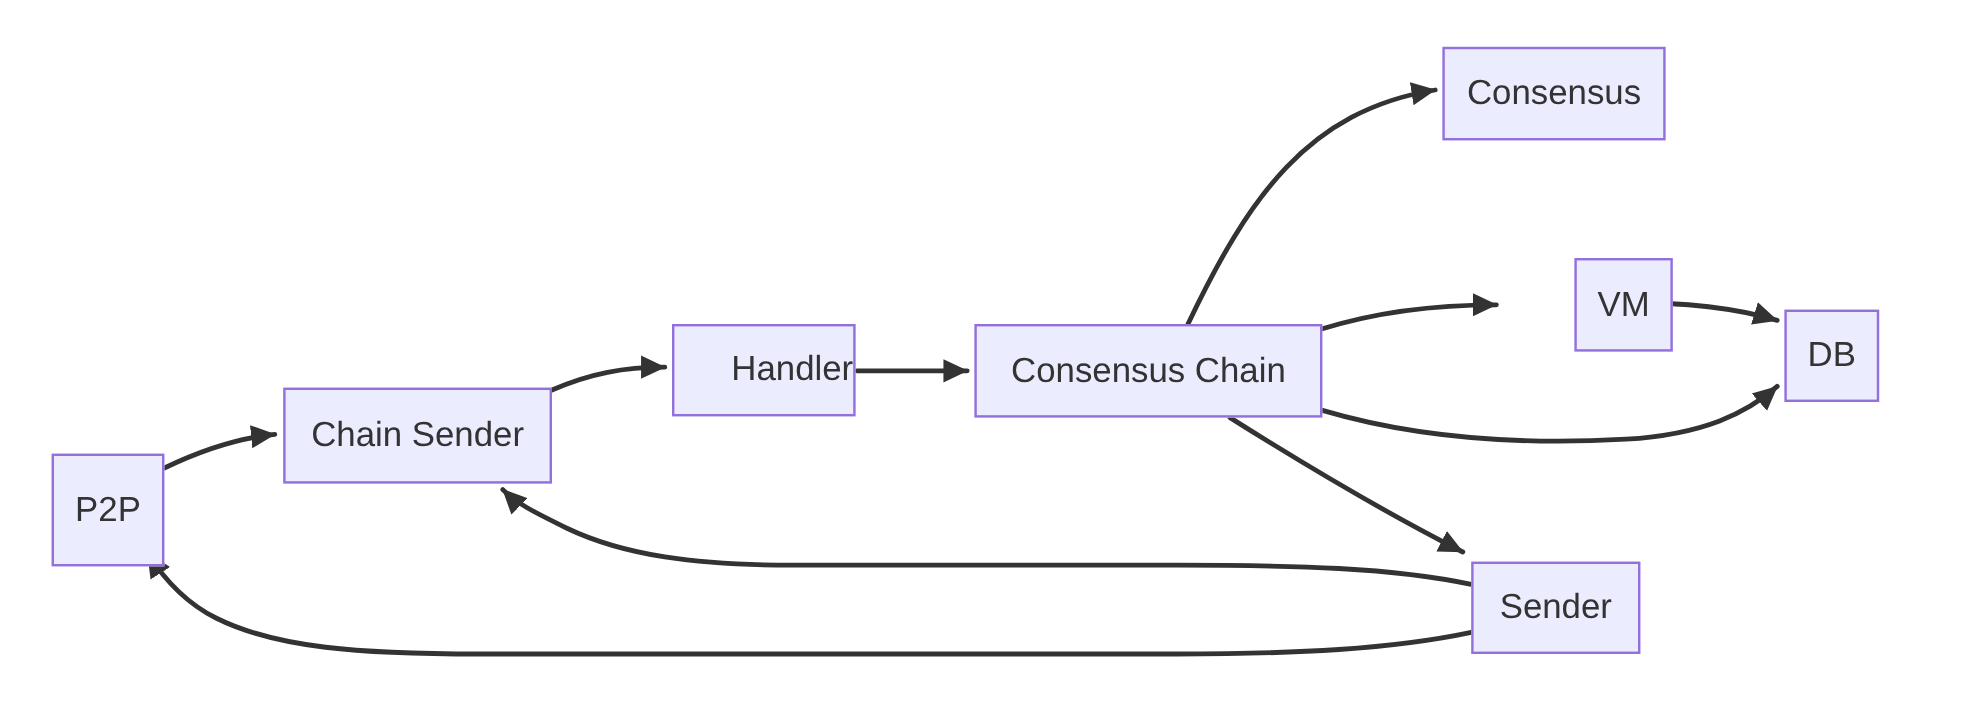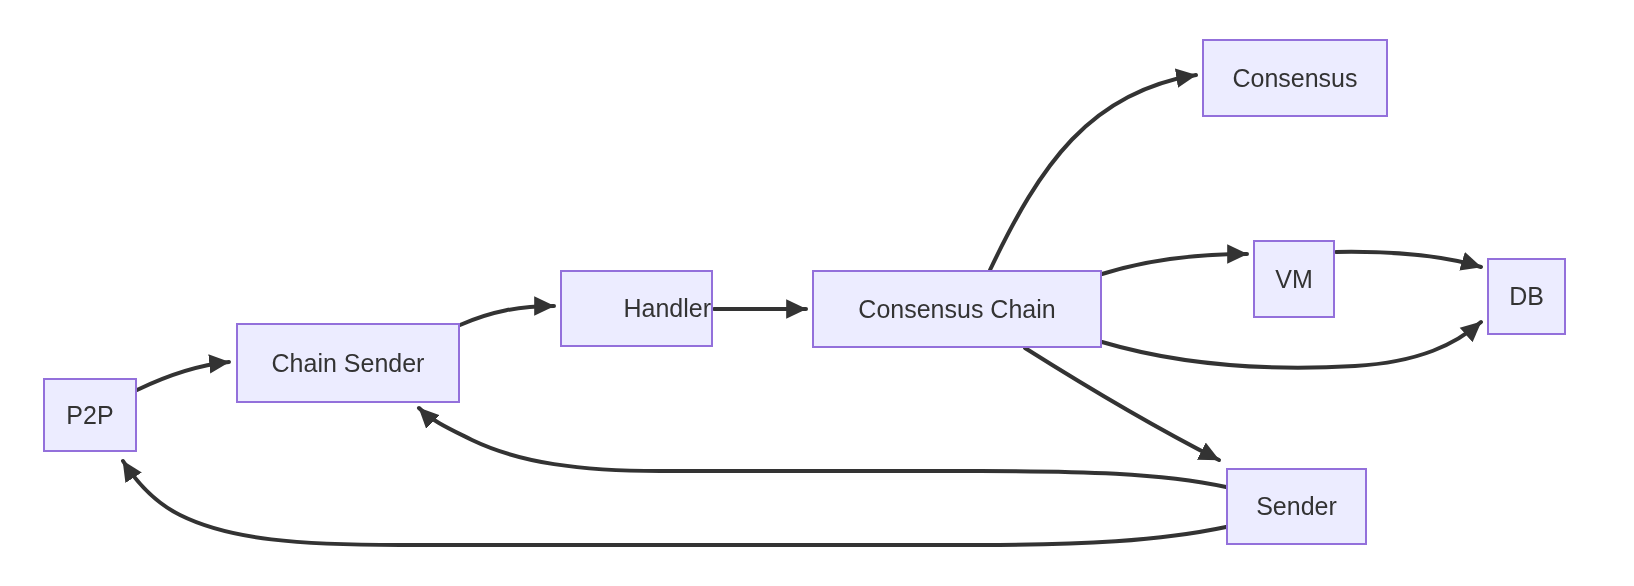--- a/index.html
+++ b/index.html
@@ -27,33 +27,33 @@
     stroke: #333333;
     stroke-width: 4;
     stroke-linecap: round;
   }
   .node {
     position: absolute;
     box-sizing: border-box;
     background: #ECECFF;
     border: 2px solid #9370DB;
     color: #333333;
-    font-size: 25px;
+    font-size: 29px;
     display: flex;
     align-items: center;
     justify-content: center;
     white-space: nowrap;
     z-index: 2;
   }
-  .node-p2p              { left: 43px;   top: 378px; width: 94px;  height: 74px; }
+  .node-p2p              { left: 43px;   top: 378px; width: 94px;  height: 94px; }
   .node-chain-router     { left: 236px;  top: 323px; width: 224px; height: 80px; }
   .node-handler          { left: 560px;  top: 270px; width: 153px; height: 77px; justify-content: flex-end; }
   .node-consensus-engine { left: 812px;  top: 270px; width: 290px; height: 78px; }
   .node-consensus        { left: 1202px; top: 39px;  width: 186px; height: 78px; }
-  .node-vm               { left: 1253px; top: 215px; width: 82px;  height: 78px; margin-top: 25px; }
+  .node-vm               { left: 1312px; top: 215px; width: 82px;  height: 78px; }
   .node-db               { left: 1487px; top: 258px; width: 79px;  height: 77px; }
   .node-sender           { left: 1226px; top: 468px; width: 141px; height: 77px; }
 </style>
 </head>
 <body>
 
 <div class="canvas">
 
   <svg class="edges" viewBox="0 0 1634 586" xmlns="http://www.w3.org/2000/svg">
     <defs>

